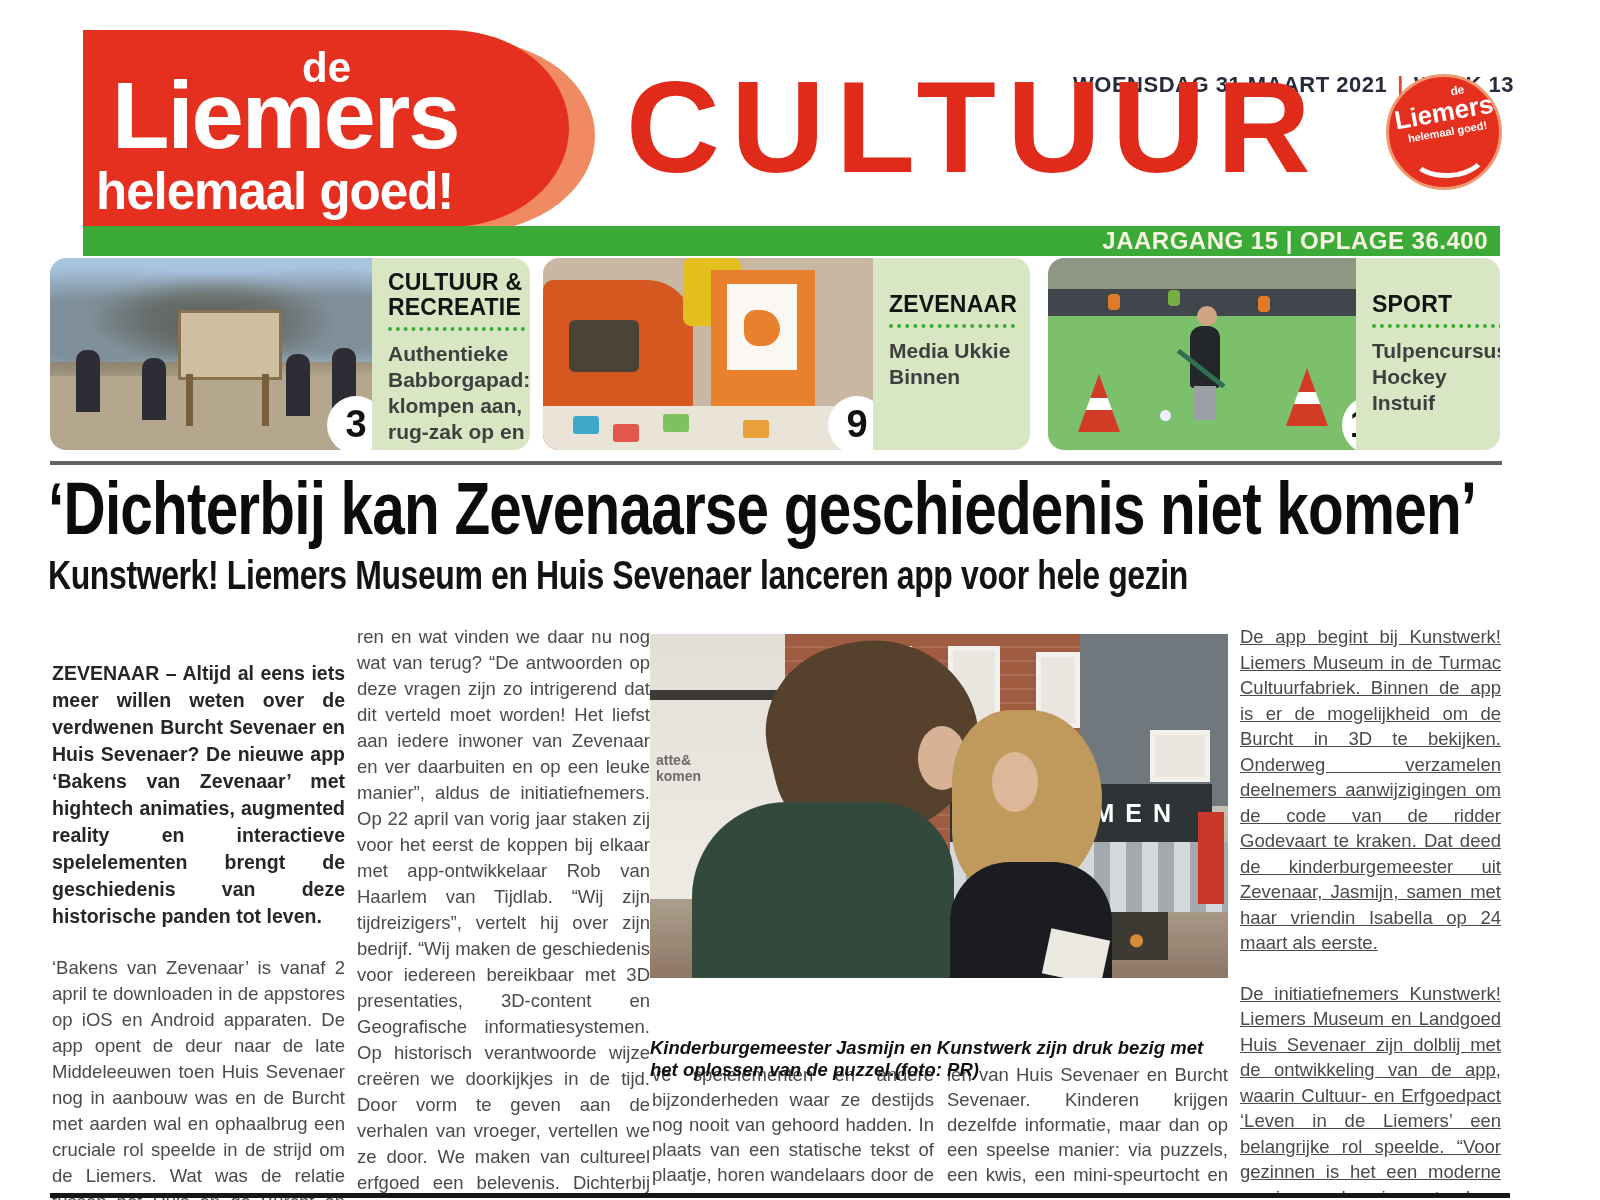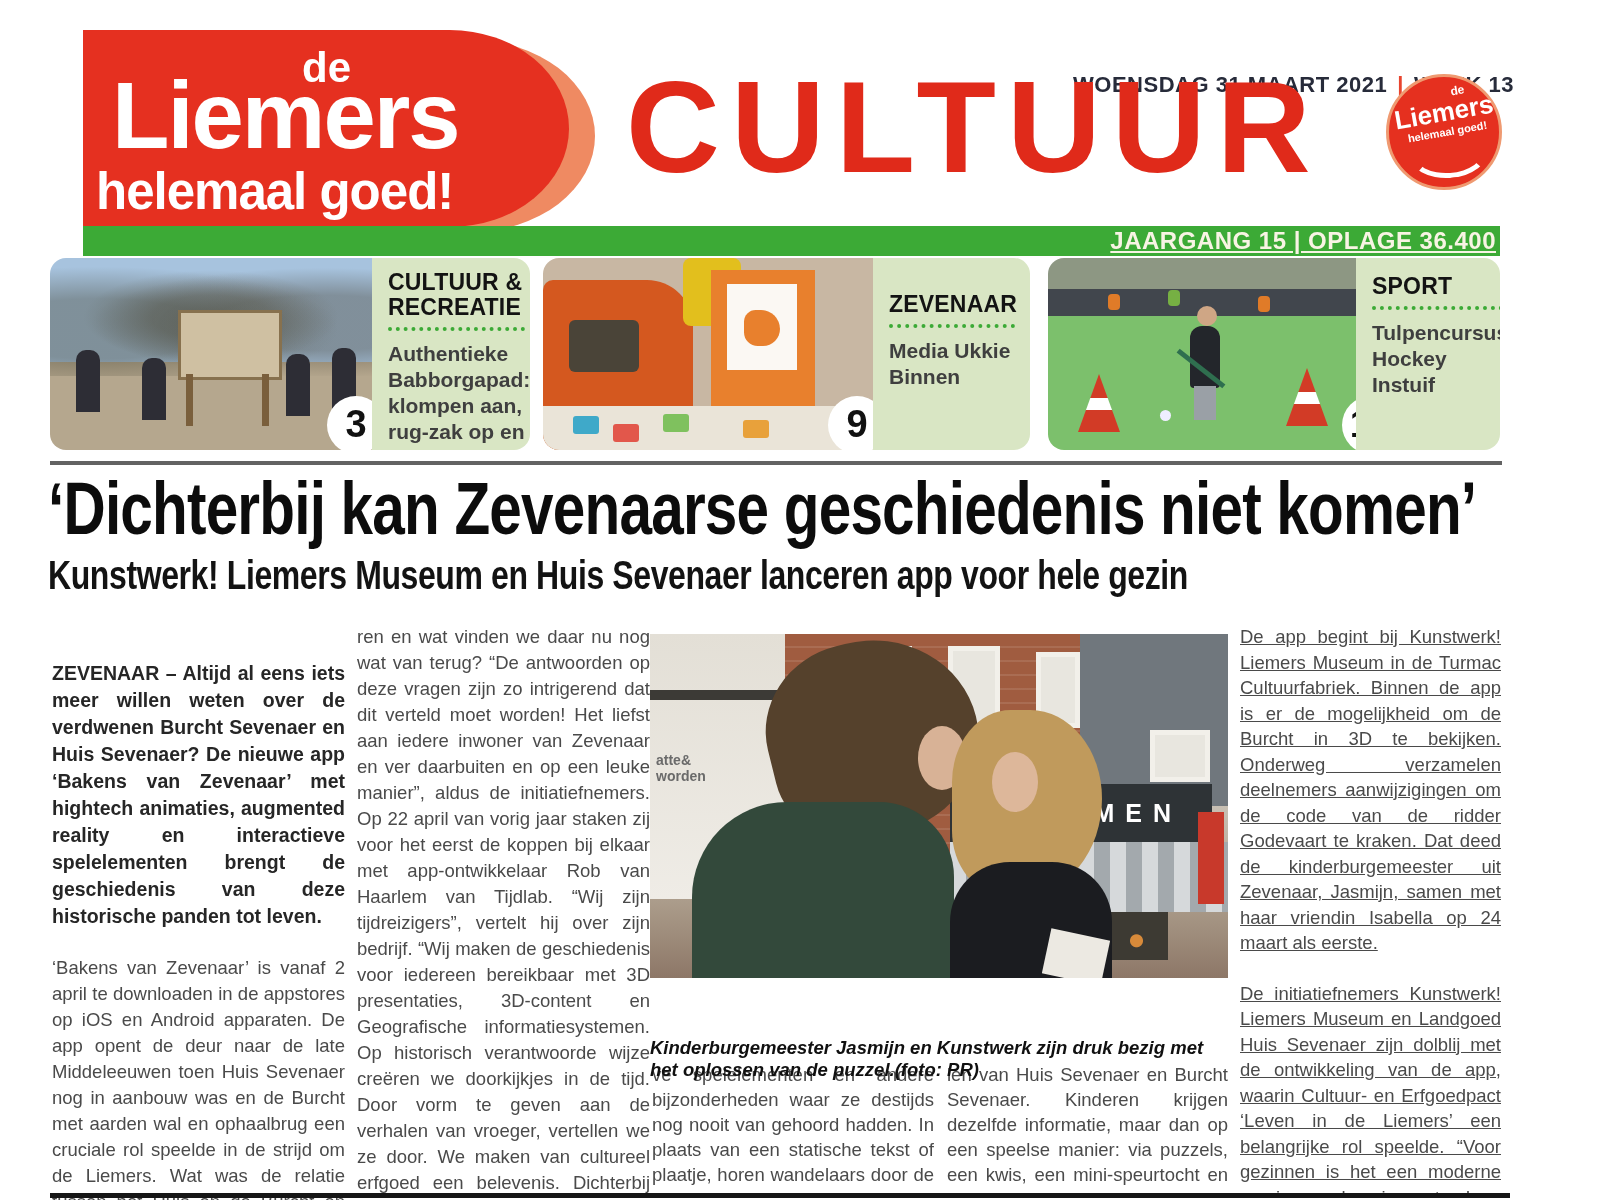--- a/index.html
+++ b/index.html
@@ -27,21 +27,21 @@
   .badge-de{font-size:12px;font-weight:700;display:block;margin-left:34px;}
   .badge-liemers{font-size:26px;font-weight:700;display:block;letter-spacing:0;}
   .badge-tag{font-size:11px;font-weight:700;display:block;margin-top:2px;}
   .badge-smile{position:absolute;left:20px;top:62px;width:70px;height:34px;border:5px solid #fff;
                border-top:none;border-left-color:transparent;border-right-color:transparent;
                border-radius:0 0 70px 70px / 0 0 46px 46px;transform:rotate(-4deg);}
 
   .regionbar{left:83px;top:226px;width:1417px;height:30px;background:#3caa36;color:#f8f4e4;
              font-weight:700;font-size:24px;line-height:30px;}
   .regionbar .left{position:absolute;left:28px;letter-spacing:1px;}
-  .regionbar .right{position:absolute;right:4px;letter-spacing:.5px;text-decoration:underline;}
+  .regionbar .right{position:absolute;right:12px;letter-spacing:.5px;}
 
   
   .card{top:258px;height:192px;border-radius:16px;overflow:hidden;display:flex;}
   .card .tphoto{position:relative;height:100%;flex:none;}
   .panel{position:relative;flex:1;background:#d9e6c4;padding:12px 10px 0 16px;box-sizing:border-box;}
   .cat{font-size:23px;line-height:25px;font-weight:700;color:#131313;letter-spacing:.2px;}
   .dots{margin-top:7px;border-bottom:4px dotted #3caa36;width:96%;}
   .ttext{margin-top:10px;font-size:21px;line-height:26px;font-weight:700;color:#3f3f3f;}
   .pagenum{position:absolute;bottom:-4px;width:58px;height:58px;background:#fff;border-radius:50%;
            text-align:center;font-size:38px;font-weight:700;color:#111;line-height:56px;}
@@ -230,21 +230,21 @@
       <div class="t3-cone" style="left:30px;top:116px;"></div>
       <div class="t3-cone" style="left:238px;top:110px;"></div>
       <div class="t3-kid-head"></div>
       <div class="t3-kid-body"></div>
       <div class="t3-kid-legs"></div>
       <div class="t3-stick"></div>
       <div class="t3-ball"></div>
       <div class="pagenum" style="left:294px;">19</div>
     </div>
     <div class="panel">
-      <div class="cat" style="margin-top:4px;">SPORT</div>
+      <div class="cat" style="margin-top:22px;">SPORT</div>
       <div class="dots"></div>
       <div class="ttext">Tulpencursus Hockey Instuif</div>
     </div>
   </div>
 
   <div class="abs rule"></div>
   <div class="abs headline">‘Dichterbij kan Zevenaarse geschiedenis niet komen’</div>
   <div class="abs subhead">Kunstwerk! Liemers Museum en Huis Sevenaer lanceren app voor hele gezin</div>
 
   <div class="abs bodycol c1">
@@ -264,21 +264,21 @@
   <div class="abs bodycol c5">
     <p>De app begint bij Kunstwerk! Liemers Museum in de Turmac Cultuurfabriek. Binnen de app is er de mogelijkheid om de Burcht in 3D te bekijken. Onderweg verzamelen deelnemers aanwijzigingen om de code van de ridder Godevaart te kraken. Dat deed de kinderburgemeester uit Zevenaar, Jasmijn, samen met haar vriendin Isabella op 24 maart als eerste.</p>
     <p>De initiatiefnemers Kunstwerk! Liemers Museum en Landgoed Huis Sevenaer zijn dolblij met de ontwikkeling van de app, waarin Cultuur- en Erfgoedpact ‘Leven in de Liemers’ een belangrijke rol speelde. “Voor gezinnen is het een moderne manier om kennis op te doen over de geschiedenis van Zevenaar. Het zorgt voor een veel betere beleving. En het mooie is dat de app nog kan worden uitgebreid met nieuwe verhalen en avonturen uit Zevenaar.”</p>
   </div>
 
   <div class="abs mphoto">
     <div class="mp-shop-left"></div>
     <div class="mp-beam"></div>
     <div class="mp-sidesign">
       <span>atte&amp;</span><br>
-      <span>worden</span>
+      <span>komen</span>
     </div>
     <div class="mp-brick"></div>
     <div class="mp-win" style="left:210px;top:12px;width:52px;height:82px;"></div>
     <div class="mp-win" style="left:298px;top:12px;width:52px;height:82px;"></div>
     <div class="mp-win" style="left:386px;top:18px;width:44px;height:76px;"></div>
     <div class="mp-gray"></div>
     <div class="mp-win" style="right:18px;top:96px;width:60px;height:52px;"></div>
     <div class="mp-bloemen">BLOEMEN</div>
     <div class="mp-awning"></div>
     <div class="mp-flowers"></div>

